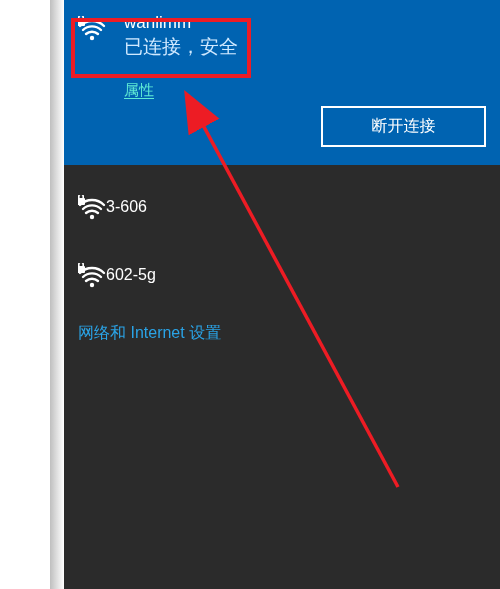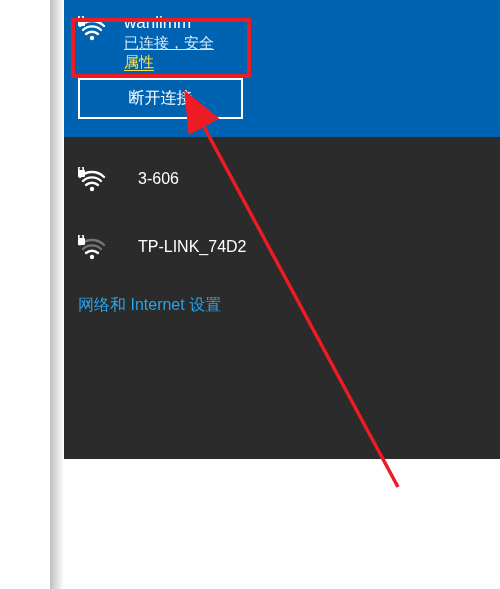--- a/index.html
+++ b/index.html
@@ -18,21 +18,21 @@
       width: 14px;
       height: 589px;
       background: linear-gradient(to right, rgba(0,0,0,0.25), rgba(0,0,0,0));
       z-index: 5;
     }
     .panel {
       position: absolute;
       left: 64px;
       top: 0;
       width: 436px;
-      height: 459px;
+      height: 589px;
       background: #2b2b2b;
     }
     .connected {
       background: #0063b1;
       padding: 12px 14px 18px 14px;
       position: relative;
     }
     .wifi-row {
       display: flex;
       align-items: flex-start;
@@ -46,55 +46,56 @@
       margin-top: 4px;
       position: relative;
     }
     .wifi-info .ssid {
       color: #fff;
       font-size: 17px;
       line-height: 1.25;
     }
     .wifi-info .status {
       color: #cfe9ff;
-      font-size: 15px;
+      font-size: 19px;
       margin-top: 1px;
-      text-decoration: underline;
     }
     .properties-link {
       margin-left: 46px;
-      color: #fde047;
+      margin-top: 21px;
+      color: #5eead4;
       font-size: 15px;
       text-decoration: underline;
       text-underline-offset: 3px;
       display: inline-block;
       cursor: pointer;
     }
     .disconnect-row {
       display: flex;
+      justify-content: flex-end;
       margin-top: 6px;
     }
     .disconnect-btn {
       background: transparent;
       border: 2px solid #fff;
       color: #fff;
       font-size: 16px;
       padding: 8px 0;
       width: 165px;
       text-align: center;
       cursor: pointer;
       font-family: inherit;
     }
     .list {
       padding: 8px 0;
     }
     .network-item {
       display: flex;
       align-items: center;
-      gap: 32px;
+      gap: 0;
       padding: 18px 14px;
       cursor: pointer;
     }
     .network-item .label {
       color: #fff;
       font-size: 16px;
     }
     .settings-link {
       color: #2aa3e6;
       font-size: 16px;
@@ -162,31 +163,31 @@
               <rect x="0" y="4" width="8" height="7" rx="1" fill="#fff"></rect>
               <path d="M1.8 4 V2.4 a2.2 2.2 0 0 1 4.4 0 V4" stroke="#fff" stroke-width="1.6" fill="none"></path>
             </g>
           </svg>
         </div>
         <div class="label">3-606</div>
       </div>
       <div class="network-item">
         <div class="wifi-icon">
           <svg class="wifi-svg" width="28" height="28" viewBox="0 0 28 28">
-            <path d="M2 10 A17 17 0 0 1 26 10" stroke="rgba(255,255,255,0.35)" stroke-width="2.4" fill="none" stroke-linecap="round"></path>
-            <path d="M5 14 A13 13 0 0 1 23 14" stroke="rgba(255,255,255,0.35)" stroke-width="2.4" fill="none" stroke-linecap="round"></path>
+            <path d="M2 10 A17 17 0 0 1 26 10" stroke="#ffffff" stroke-width="2.4" fill="none" stroke-linecap="round"></path>
+            <path d="M5 14 A13 13 0 0 1 23 14" stroke="#ffffff" stroke-width="2.4" fill="none" stroke-linecap="round"></path>
             <path d="M8 18 A9 9 0 0 1 20 18" stroke="#ffffff" stroke-width="2.4" fill="none" stroke-linecap="round"></path>
             <circle cx="14" cy="22" r="2.2" fill="#ffffff"></circle>
             <g transform="translate(-1,-1)">
               <rect x="0" y="4" width="8" height="7" rx="1" fill="#fff"></rect>
               <path d="M1.8 4 V2.4 a2.2 2.2 0 0 1 4.4 0 V4" stroke="#fff" stroke-width="1.6" fill="none"></path>
             </g>
           </svg>
         </div>
-        <div class="label">TP-LINK_74D2</div>
+        <div class="label">602-5g</div>
       </div>
     </div>
 
   <span class="settings-link">网络和 Internet 设置</span>
 
 </div>
 
 <div class="red-box" id="red-box" style="left: 71px; top: 18px; width: 180px; height: 60px;"></div>
 
 <svg class="arrow-svg" id="arrow-svg" width="500" height="589">

